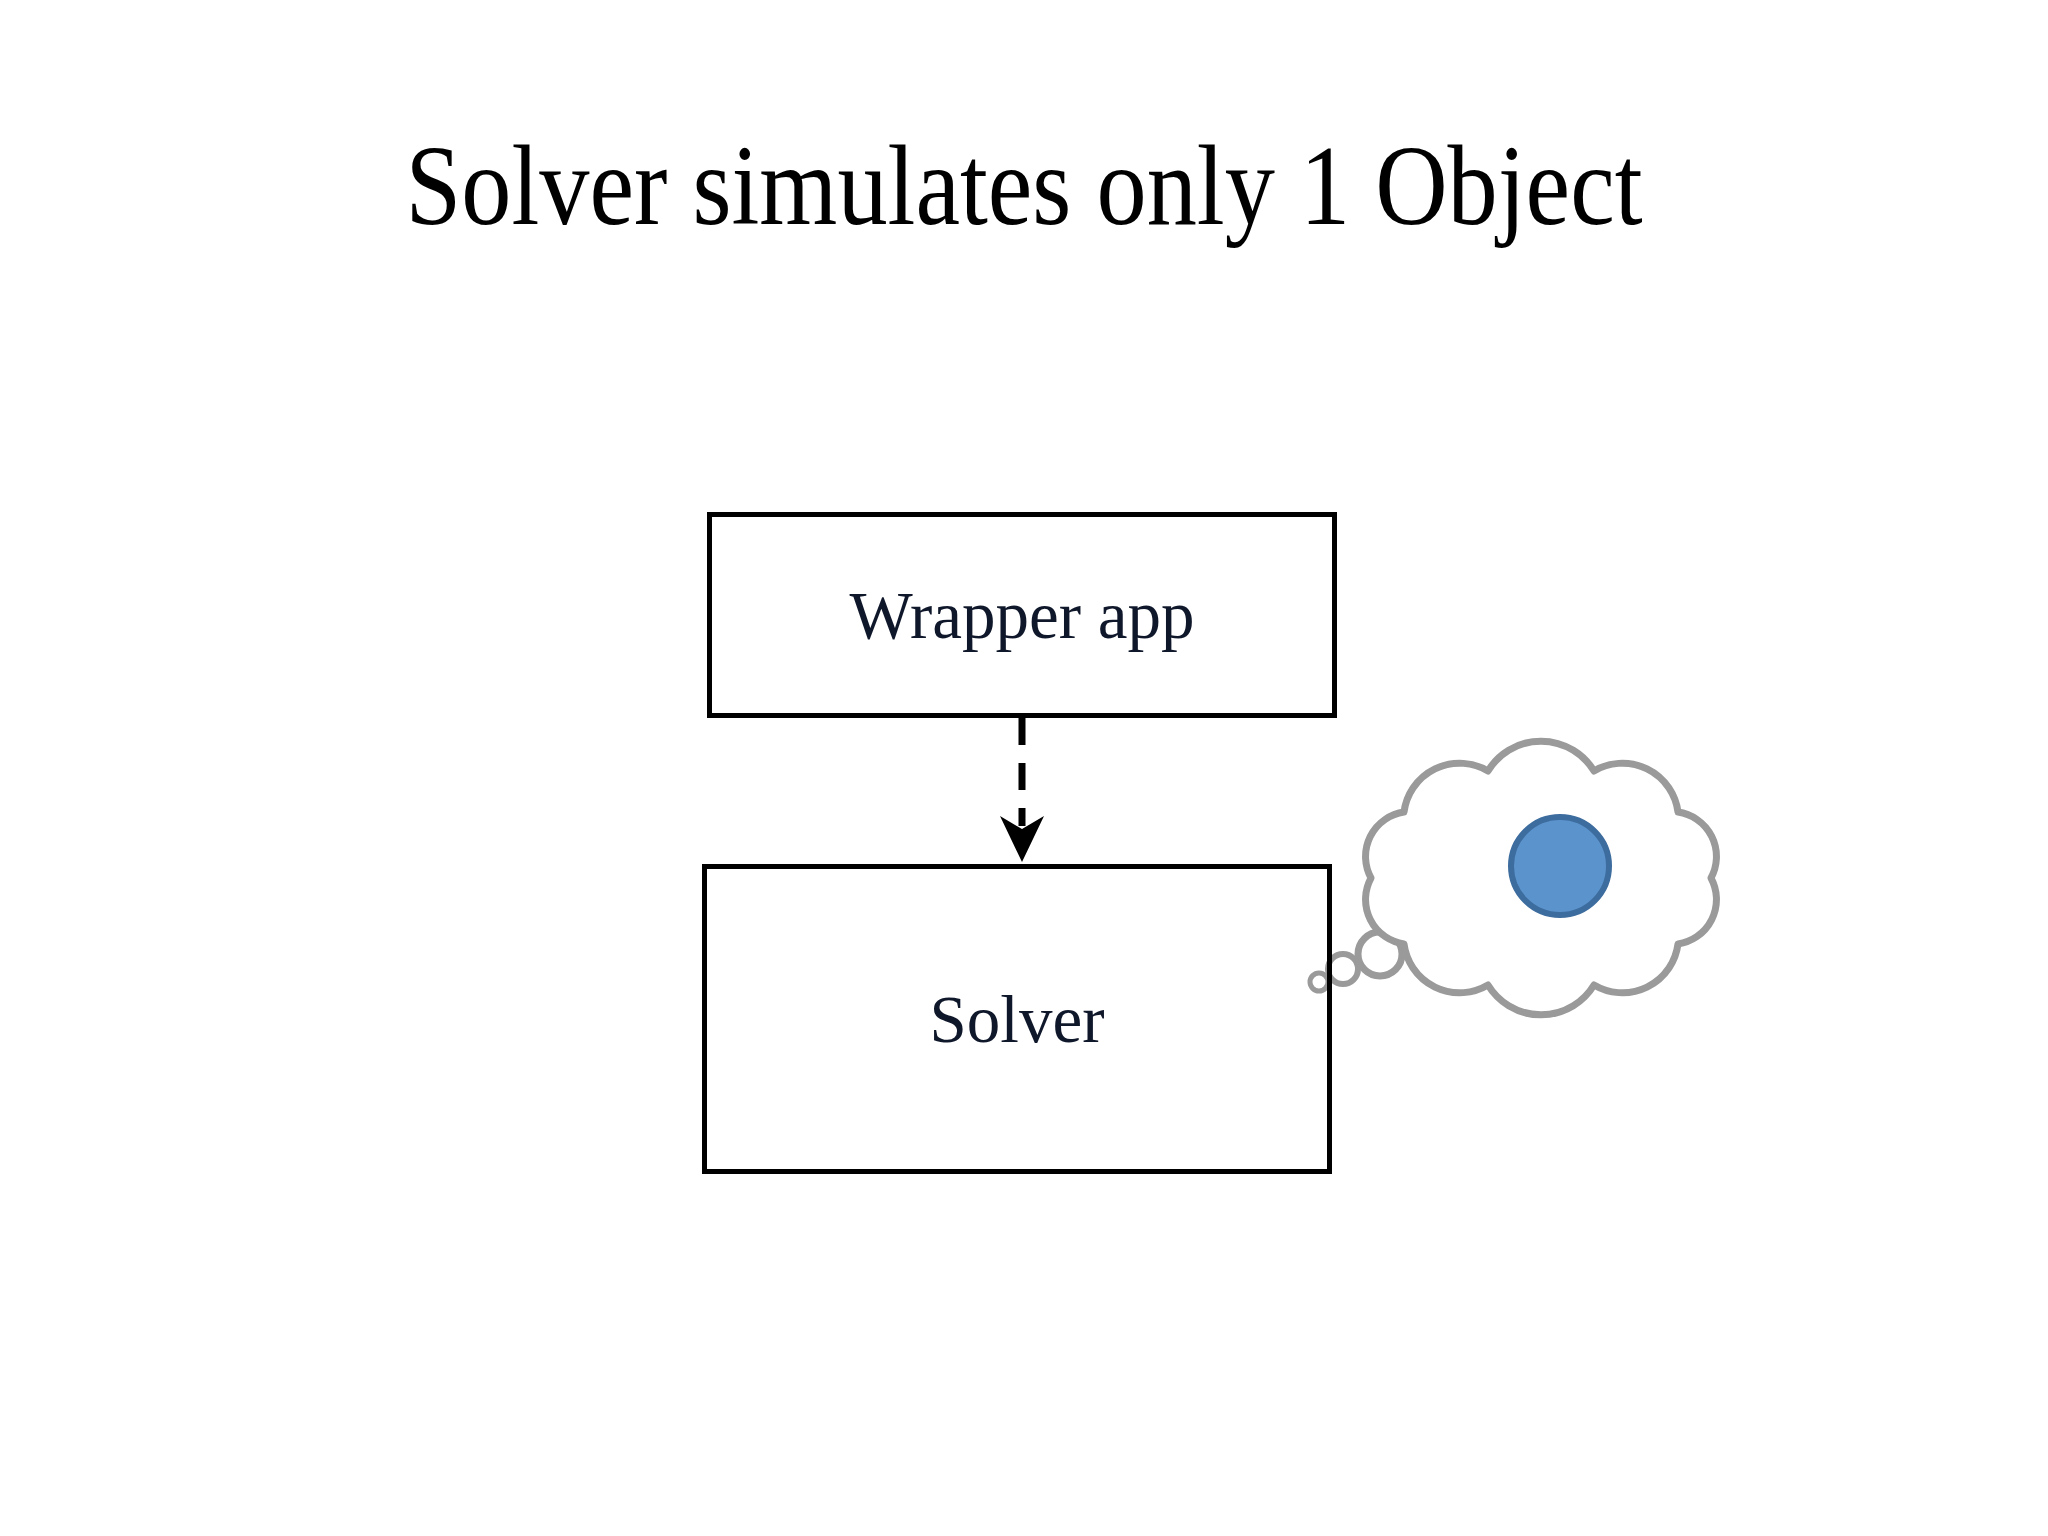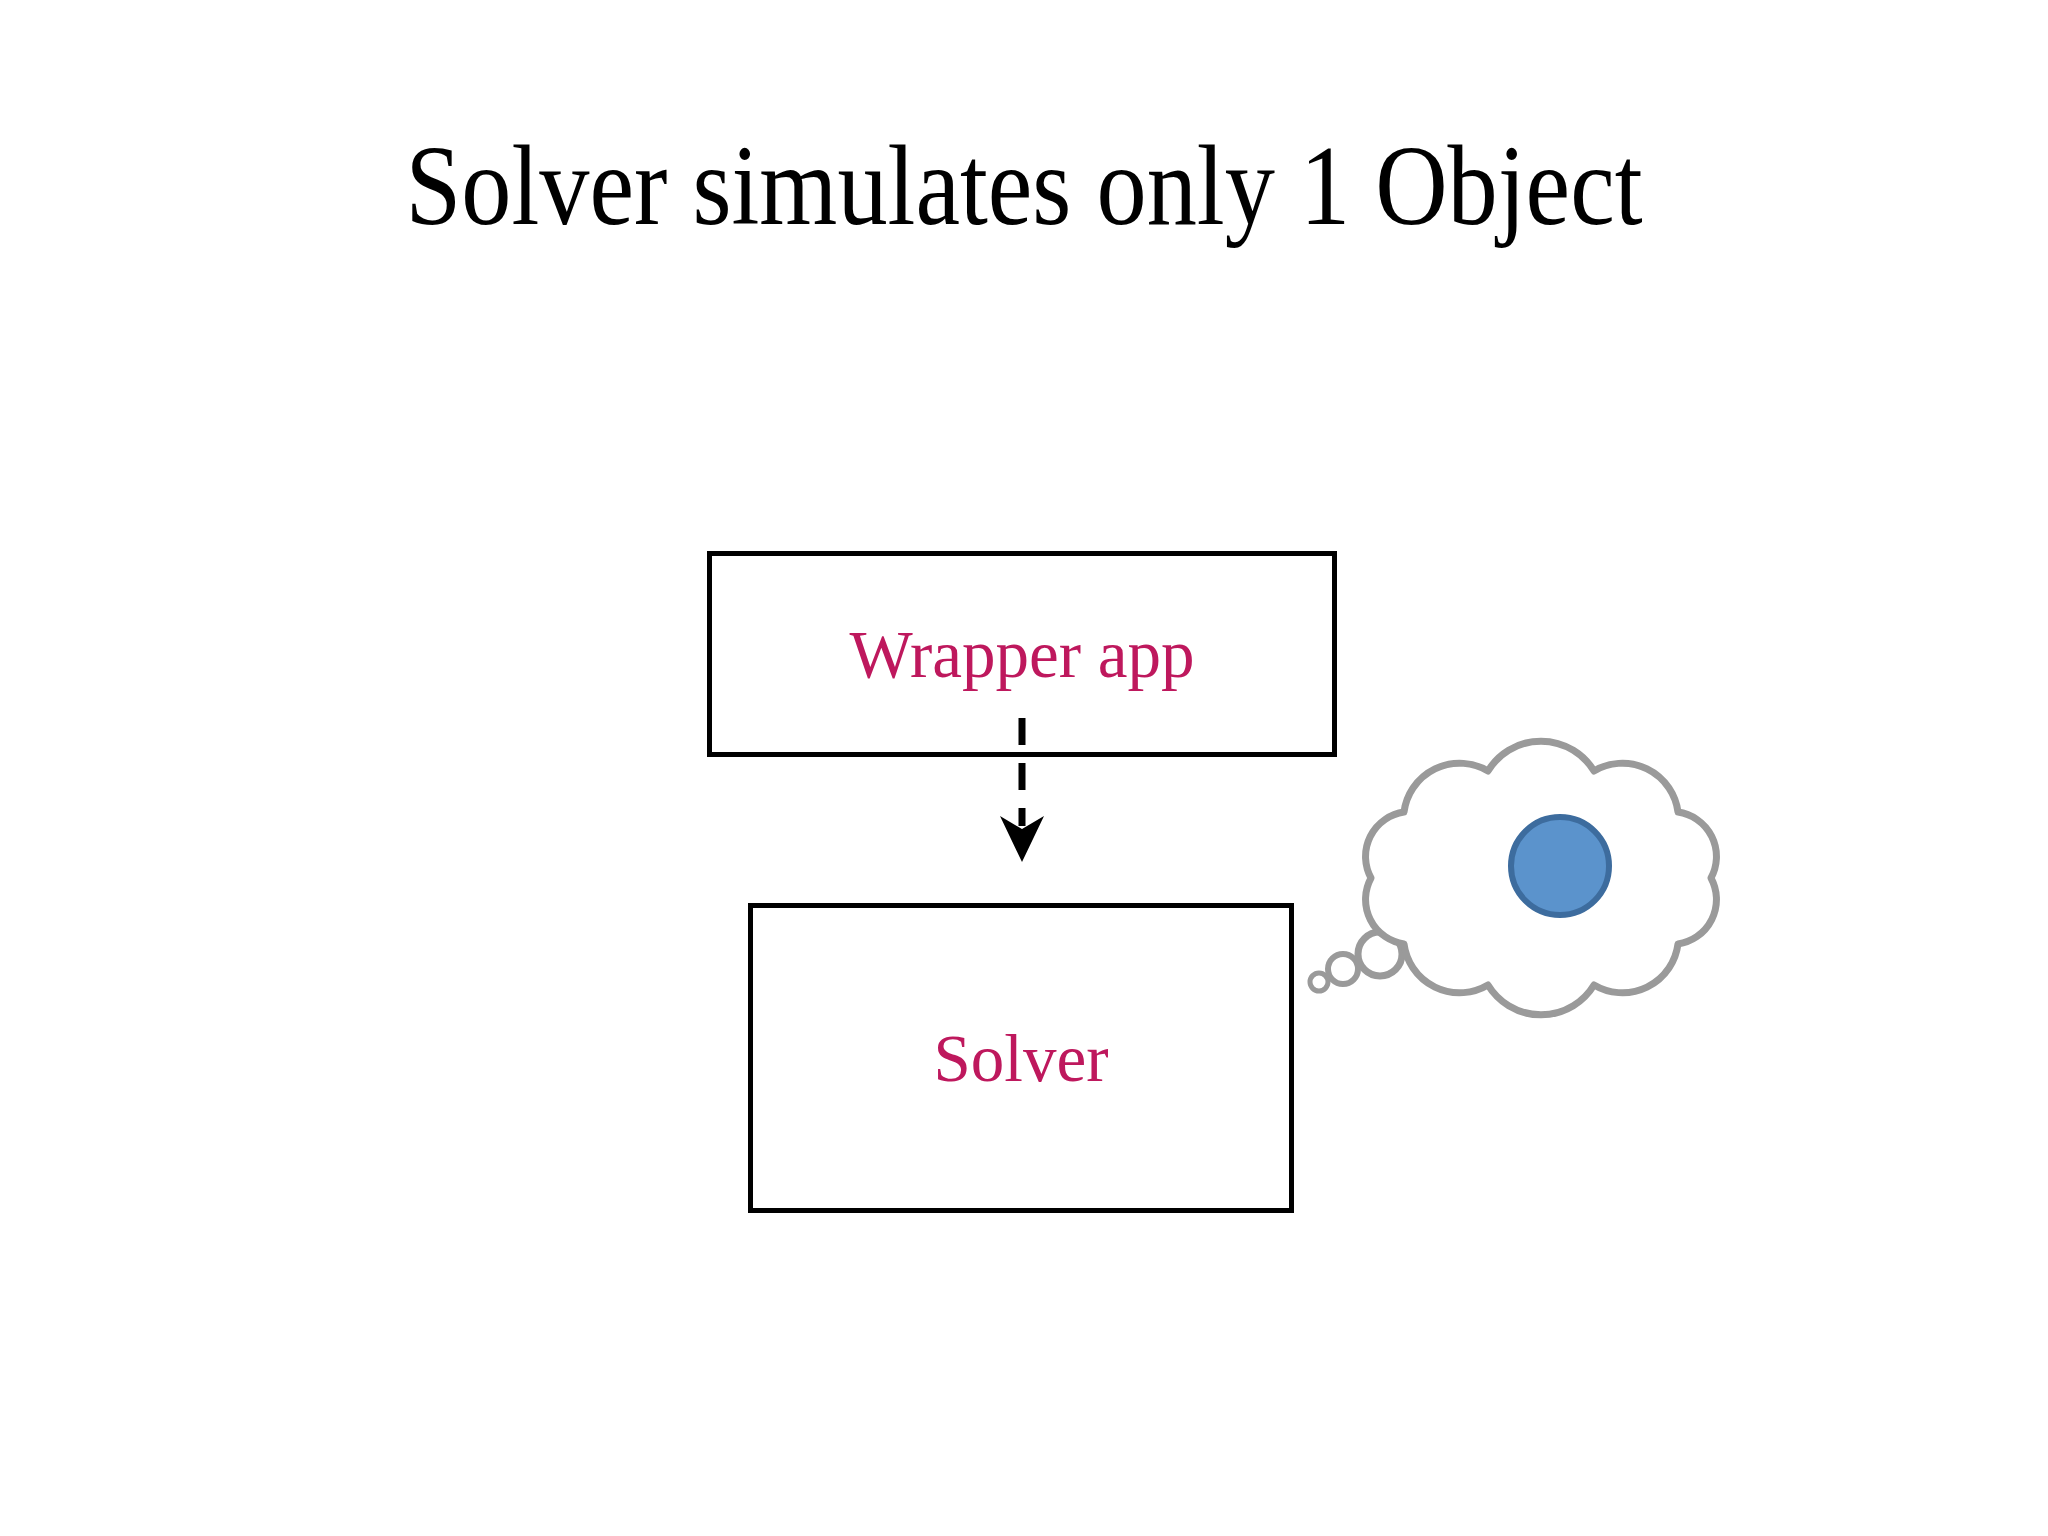--- a/index.html
+++ b/index.html
@@ -44,33 +44,32 @@
     border: 5px solid #000000;
     background: transparent;
     display: flex;
     flex-direction: column;
     align-items: center;
     justify-content: center;
     text-align: center;
     z-index: 2;
     font-size: 67px;
     line-height: 1.38;
-    color: #be185d;
-    margin-top: 39px;
+    color: #0f172a;
   }
   .box-wrapper-app {
     left: 707px;
     top: 512px;
     width: 630px;
     height: 206px;
   }
   .box-solver {
-    left: 748px;
+    left: 702px;
     top: 864px;
-    width: 546px;
+    width: 630px;
     height: 310px;
     gap: 32px;
   }
 </style>
 </head>
 <body>
 
 <div class="slide">
 
   <div class="slide-title">Solver simulates only 1 Object</div>

